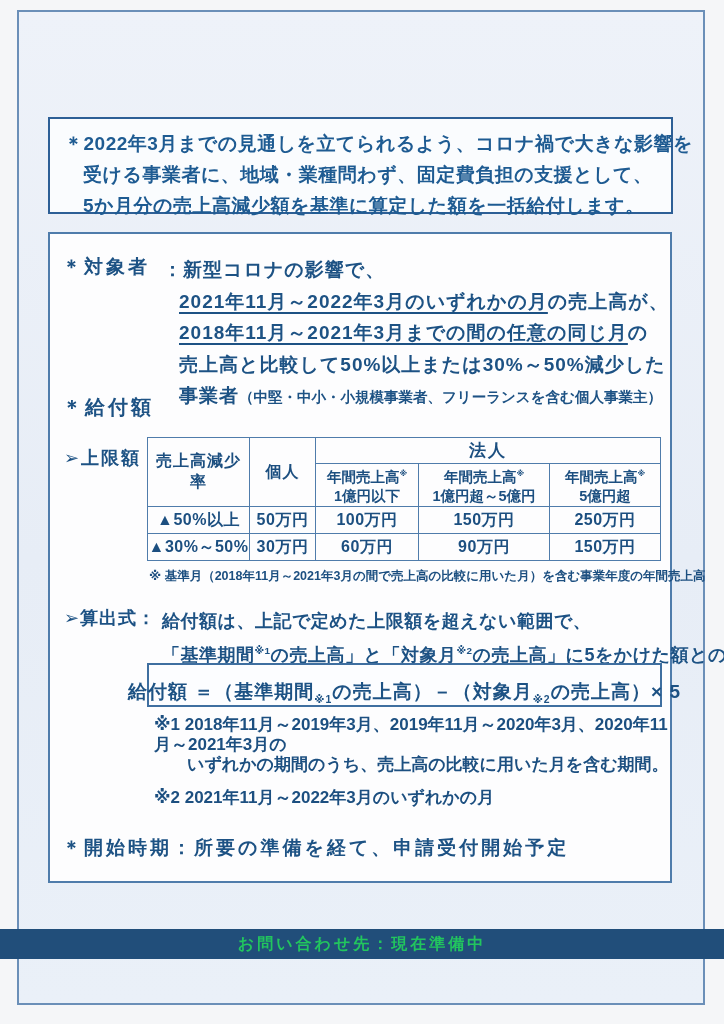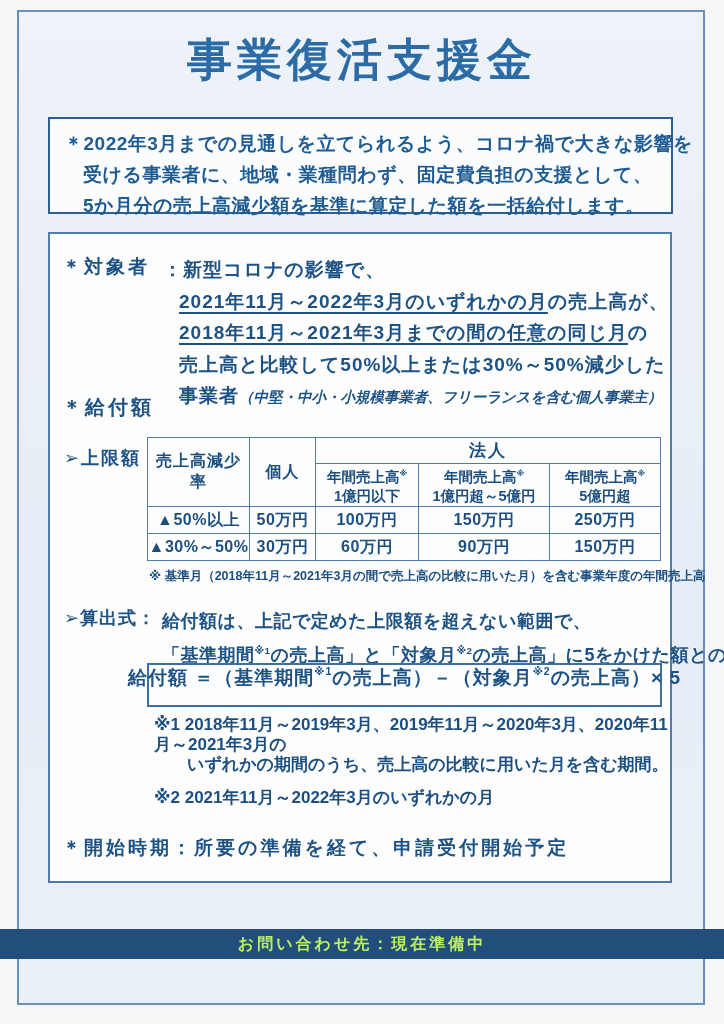--- a/index.html
+++ b/index.html
@@ -28,21 +28,21 @@
 
   .main-box {
     position:absolute; left:48px; top:232px; width:624px; height:651px;
     border:2px solid #4f7cab; background:#fdfdfe;
   }
   .sec-taisho { position:absolute; left:12px; top:20px; display:flex; }
   .taisho-label { width:101px; font-size:19px; letter-spacing:3px; white-space:nowrap; }
   .taisho-content { font-size:19px; line-height:31.5px; letter-spacing:1px; white-space:nowrap; }
   .taisho-content .cont { padding-left:16px; }
   .uline { text-decoration:underline; text-decoration-thickness:2px; text-underline-offset:4px; }
-  .paren-small { font-size:14.5px; letter-spacing:0;font-style:italic; }
+  .paren-small { font-size:14.5px; letter-spacing:0; }
 
   .kyufu-heading { position:absolute; left:12px; top:160px; font-size:20px; letter-spacing:3px; }
   .jogen-label { position:absolute; left:14px; top:212px; font-size:18px; letter-spacing:2px; white-space:nowrap; }
 
   table.cap-table {
     position:absolute; left:97px; top:203px; width:513px;
     border-collapse:collapse; table-layout:fixed;
   }
   table.cap-table td {
     border:1.6px solid #4f7cab; text-align:center; vertical-align:middle;
@@ -56,42 +56,41 @@
 
   .table-note { position:absolute; left:99px; top:334px; font-size:12.5px; color:#1c4f80; white-space:nowrap; }
 
   .sec-sanshutsu { position:absolute; left:14px; top:372px; display:flex; }
   .sanshutsu-label { width:98px; font-size:18px; letter-spacing:1px; white-space:nowrap; }
   .sanshutsu-content { font-size:18px; line-height:30px; letter-spacing:0.5px; white-space:nowrap; }
 
   .formula-box {
     position:absolute; left:97px; top:429px; width:515px; height:44px;
     border:2px solid #3f6fa0; background:#fcfdff;
-    display:flex; align-items:flex-start; justify-content:center;
+    display:flex; align-items:flex-end; justify-content:center;
     font-size:19px; letter-spacing:1px; white-space:nowrap;
   }
   .footnotes { position:absolute; left:104px; top:481px; font-size:17px; line-height:20px; color:#1c4f80; }
   .fn-cont { padding-left:33px; }
   .fn2 { margin-top:13px; }
 
   .kaishi { position:absolute; left:12px; top:583px; font-size:19px; letter-spacing:3px; white-space:nowrap;margin-top:18px; }
 
   .footer-bar {
     position:absolute; left:0; top:929px; width:724px; height:30px;
     background:#214e7a; display:flex; align-items:center; justify-content:center;
-    color:#bef264; font-size:16px; letter-spacing:3px;
+    color:#22c55e; font-size:16px; letter-spacing:3px;
   }
 </style>
 </head>
 <body>
 
 <div class="sheet">
   <div class="frame"></div>
 
-  <div class="title">事業復活支援金</div>
 
   <div class="intro-box">
     <div class="intro-line"><span>＊</span><span>2022年3月までの見通しを立てられるよう、コロナ禍で大きな影響を</span></div>
     <div class="intro-line cont">受ける事業者に、地域・業種問わず、固定費負担の支援として、</div>
     <div class="intro-line cont">5か月分の売上高減少額を基準に算定した額を一括給付します。</div>
   </div>
 
   <div class="main-box">
 
     <div class="sec-taisho">

